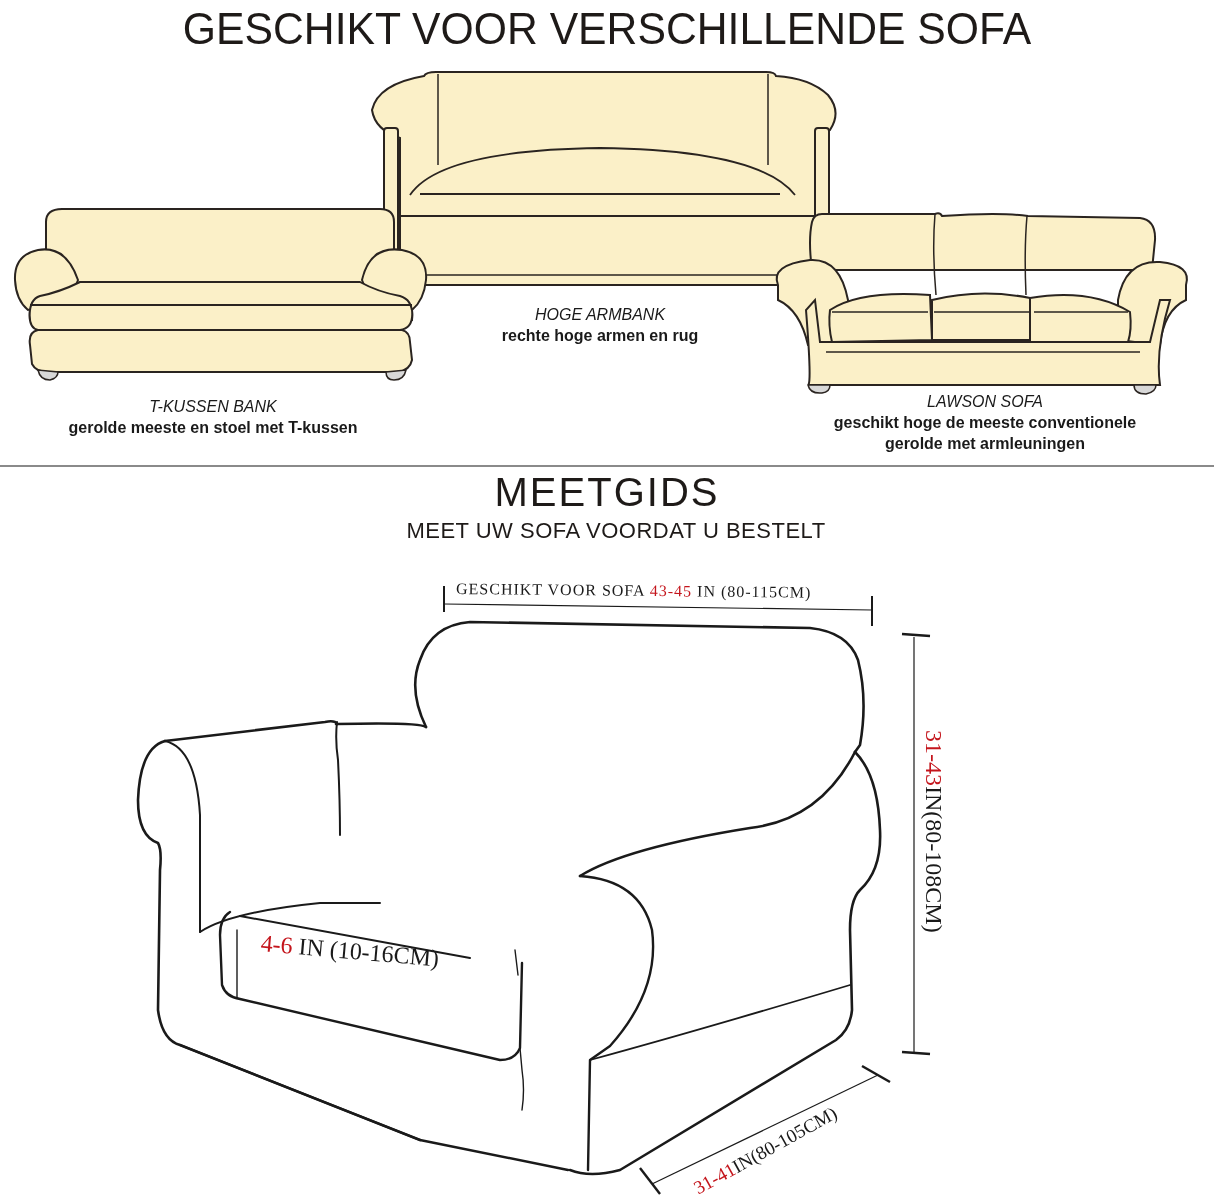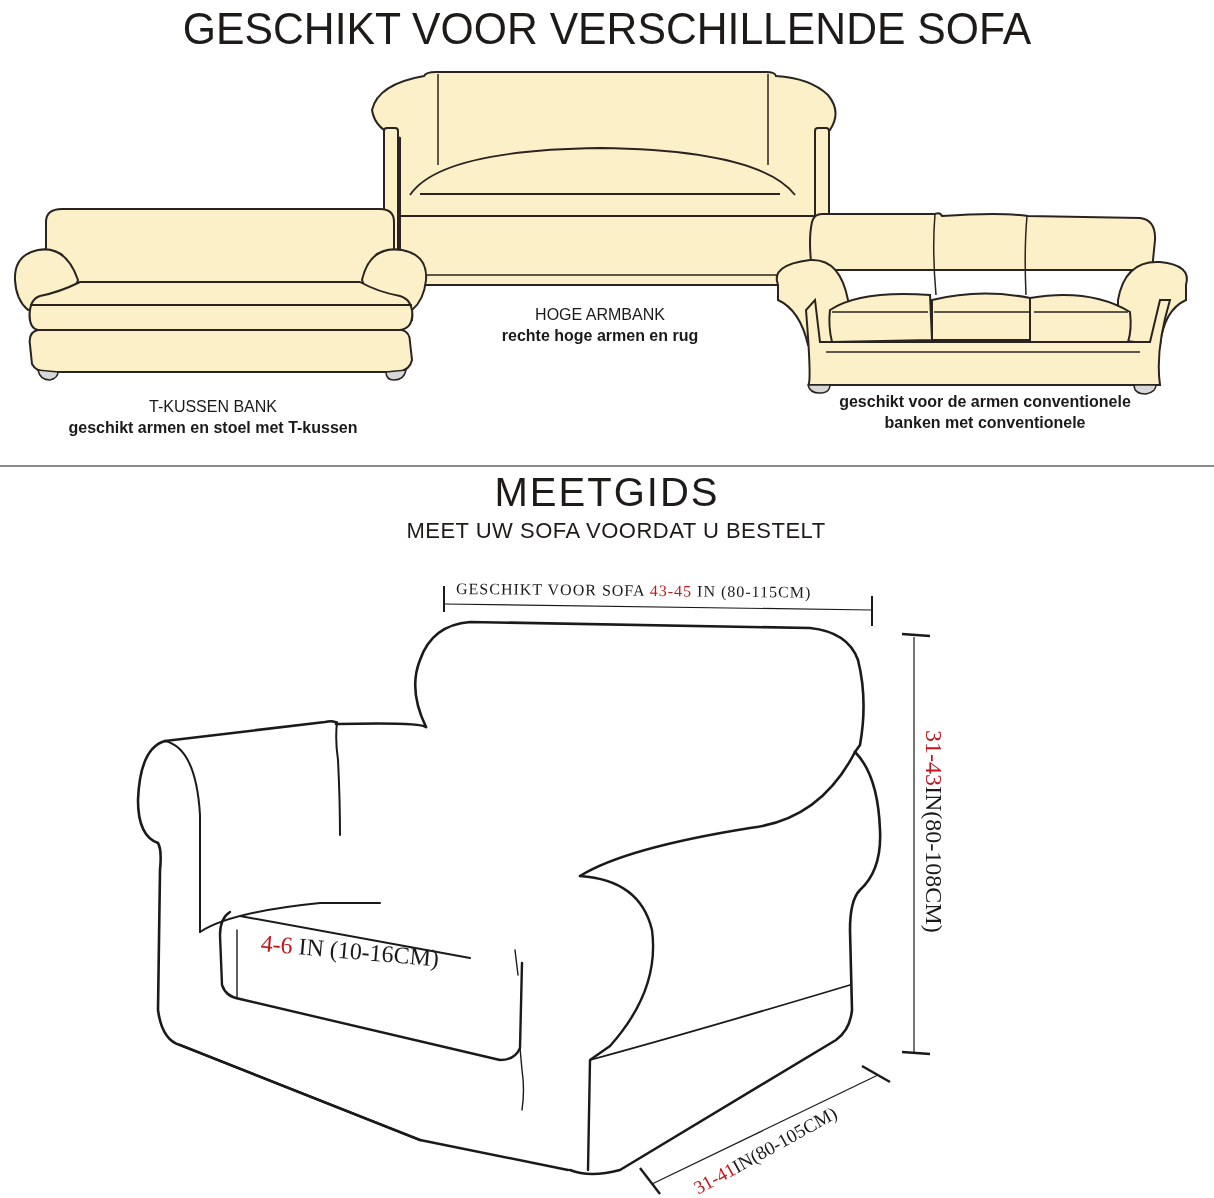--- a/index.html
+++ b/index.html
@@ -1,20 +1,20 @@
 <!DOCTYPE html>
 <html><head>
 <meta charset="utf-8">
 <style>
   html, body { margin:0; padding:0; background:#ffffff; }
   body { width:1214px; height:1198px; position:relative; overflow:hidden; font-family:"Liberation Sans", sans-serif; color:#1a1a1a; }
   .abs { position:absolute; }
   .main-title { left:0; top:4px; width:1214px; text-align:center; font-size:44px; letter-spacing:0px; color:#1e1a18; transform:scaleX(0.97); }
   .caption { text-align:center; font-size:16px; line-height:21px; color:#1a1a1a; }
-  .cap-title { display:block; }
+  .cap-title { display:block;font-style:italic; }
   .cap-desc { display:block;font-weight:bold; }
   .divider { left:0; top:465px; width:1214px; height:2px; background:#8a8a8a; }
   .guide-title { left:0; top:470px; width:1214px; text-align:center; font-size:40px; letter-spacing:2px; color:#1e1a18; }
   .guide-sub { left:9px; top:518px; width:1214px; text-align:center; font-size:22px; letter-spacing:0.5px; color:#1e1a18; }
   .serif { font-family:"Liberation Serif", serif; }
   .red { color:#c4151c; }
   svg { position:absolute; left:0; top:0; }
   .dim-top { left:456px; top:580px; font-size:16px; letter-spacing:1px; transform:rotate(0.6deg); transform-origin:left bottom; white-space:nowrap; }
   .dim-right { left:917px; top:730px; font-size:24px; white-space:nowrap; transform-origin:left top; transform:rotate(90deg) translate(0,-30px); }
   .dim-seat { left:262px; top:930px; font-size:24px; white-space:nowrap; transform:rotate(5deg); transform-origin:left top; }
@@ -63,29 +63,30 @@
     <path d="M1030,298 Q1090,288 1130,312 Q1132,330 1128,342 L1030,342 Z"></path>
     <path d="M832,312 L928,312 M934,312 L1030,312 M1034,312 L1128,312" fill="none" stroke-width="1.3"></path>
     <path d="M826,352 L1140,352" fill="none" stroke-width="1.5"></path>
     <path d="M808,385 Q810,394 822,393 Q830,392 830,385 Z" fill="#d8d8d8" stroke-width="1.5"></path>
     <path d="M1134,385 Q1134,394 1146,394 Q1156,392 1156,385 Z" fill="#d8d8d8" stroke-width="1.5"></path>
   </g>
 </svg>
 
 <div class="abs caption" style="left:33px; top:396px; width:360px;">
   <span class="cap-title">T-KUSSEN BANK</span>
-  <span class="cap-desc">geschikt armen en stoel met T-kussen</span>
+  <span class="cap-desc">gerolde meeste en stoel met T-kussen</span>
 </div>
 <div class="abs caption" style="left:420px; top:304px; width:360px;">
   <span class="cap-title">HOGE ARMBANK</span>
   <span class="cap-desc">rechte hoge armen en rug</span>
 </div>
 <div class="abs caption" style="left:800px; top:391px; width:370px;">
-  <span class="cap-desc">geschikt voor de armen conventionele</span>
-  <span class="cap-desc">banken met conventionele</span>
+  <span class="cap-title">LAWSON SOFA</span>
+  <span class="cap-desc">geschikt hoge de meeste conventionele</span>
+  <span class="cap-desc">gerolde met armleuningen</span>
 </div>
 
 <div class="abs divider"></div>
 
 <div class="abs guide-title">MEETGIDS</div>
 <div class="abs guide-sub">MEET UW SOFA VOORDAT U BESTELT</div>
 
 <svg width="1214" height="1198" viewBox="0 0 1214 1198">
   <g fill="none" stroke="#1a1a1a" stroke-width="2.6" stroke-linecap="round" stroke-linejoin="round">
 

